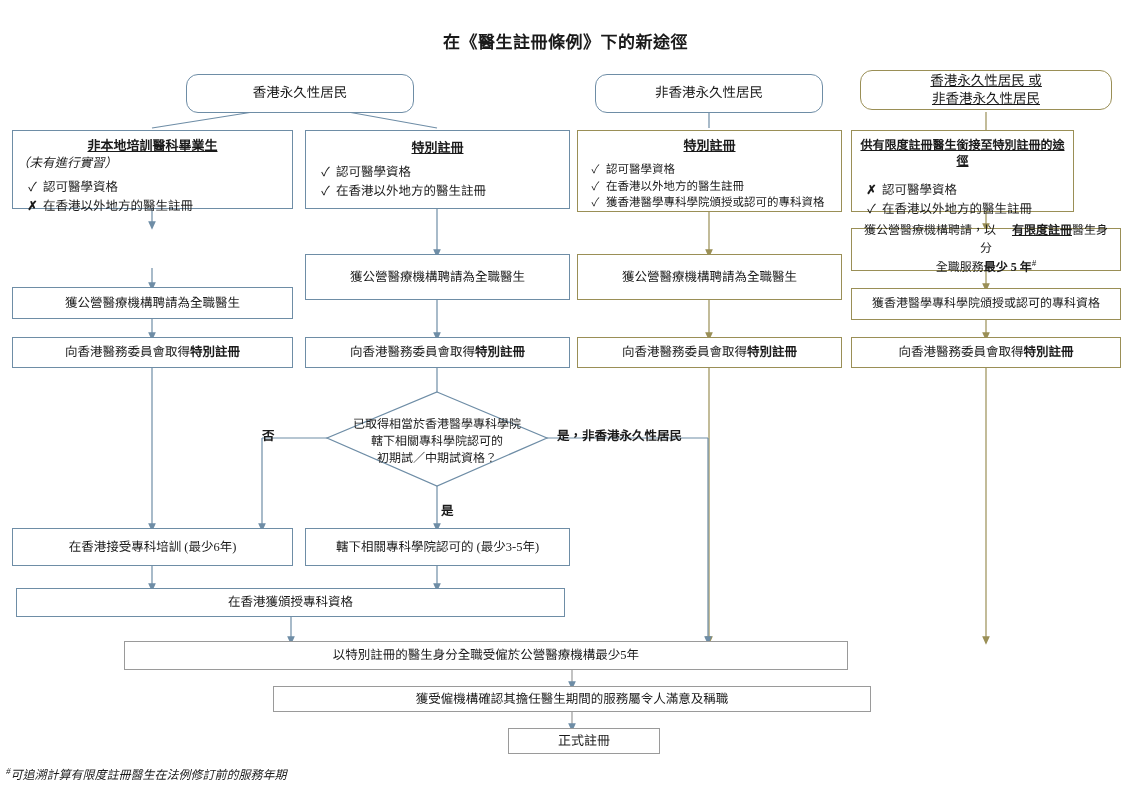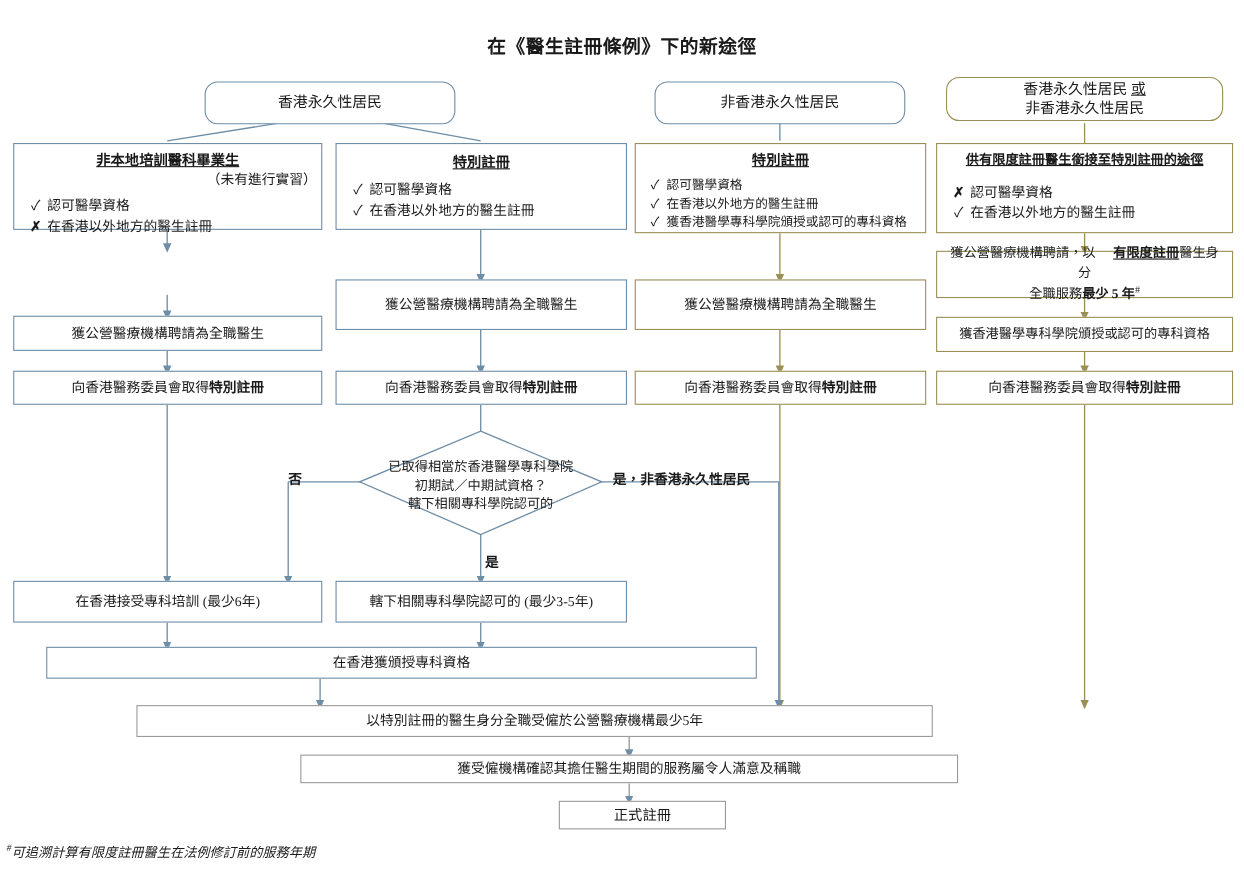--- a/index.html
+++ b/index.html
@@ -34,21 +34,21 @@
     font-size:17px;font-weight:bold;letter-spacing:.5px;
   }
 
   .hdr{font-size:13.5px;line-height:1.35;text-align:center;}
   .hdr .ul{text-decoration:underline;}
 
   .box-title{
     font-size:13px;font-weight:bold;text-decoration:underline;
     text-align:center;line-height:1.3;
   }
-  .box-sub{font-size:12.5px;text-align:right;line-height:1.35;}
+  .box-sub{font-size:12.5px;text-align:left;line-height:1.35;font-style:italic;}
 
   ul.marks{list-style:none;margin:6px 0 0 0;padding:0 0 0 10px;}
   ul.marks li{
     font-size:12.5px;line-height:1.5;
     display:flex;align-items:flex-start;gap:5px;
     white-space:nowrap;
   }
   .mk{font-weight:bold;width:11px;display:inline-block;text-align:center;flex:0 0 auto;}
   .mk.ok{font-weight:normal;}
 
@@ -139,21 +139,21 @@
         <div class="hdr">香港永久性居民</div>
       </div>
   </div>
 
   <div class="node b-blue rounded" style="left:595px;top:74px;width:228px;height:39px;">
     <div class="inner">
         <div class="hdr">非香港永久性居民</div>
       </div>
   </div>
 
-  <div class="node b-gold rounded" style="left:860px;top:70px;width:252px;height:40px;">
+  <div class="node b-gold rounded" style="left:860px;top:70px;width:252px;height:40px;text-decoration:underline;">
     <div class="inner">
       <div class="hdr">
         <div>
           <span>香港永久性居民 <span class="ul">或</span></span>
         </div>
         <div>非香港永久性居民</div>
       </div>
     </div>
   </div>
 
@@ -246,21 +246,21 @@
   </div>
 
   <div class="node b-gold" style="left:577px;top:337px;width:265px;height:31px;">
     <div class="inner">
         <div class="plain">
       <span>向香港醫務委員會取得</span><b>特別註冊</b>
     </div>
       </div>
   </div>
 
-  <div class="node b-gold" style="left:851px;top:130px;width:270px;height:82px;">
+  <div class="node b-gold" style="left:851px;top:130px;width:223px;height:82px;">
     <div class="inner" style="padding:7px 4px 5px;justify-content:flex-start;">
       <div class="box-title" style="font-size:12px;">供有限度註冊醫生銜接至特別註冊的途徑</div>
       <ul class="marks" style="margin-top:12px;">
         <li>
           <span class="mk">✗</span>
           <span>認可醫學資格</span>
         </li>
         <li>
           <span class="mk ok">✓</span>
           <span>在香港以外地方的醫生註冊</span>
@@ -294,41 +294,41 @@
       <span>向香港醫務委員會取得</span><b>特別註冊</b>
     </div>
       </div>
   </div>
 
   <svg style="position:absolute;left:325px;top:390px;width:224px;height:100px;" viewBox="0 0 224 100">
     <polygon points="112,2 222,48 112,96 2,48" fill="#ffffff" stroke="#6e8da6" stroke-width="1.2"></polygon>
   </svg>
   <div class="dtext" style="left:322px;top:416px;">
     <div>已取得相當於香港醫學專科學院</div>
+    <div>轄下相關專科學院認可的</div>
     <div>初期試／中期試資格？</div>
-    <div>轄下相關專科學院認可的</div>
   </div>
 
   <div class="diamond-label" style="left:262px;top:425px;">否</div>
   <div class="diamond-label" style="left:441px;top:500px;">是</div>
   <div class="diamond-label" style="left:557px;top:425px;">是，非香港永久性居民</div>
 
   <div class="node b-blue" style="left:12px;top:528px;width:281px;height:38px;">
     <div class="inner">
         <div class="plain">在香港接受專科培訓 (最少6年)</div>
       </div>
   </div>
 
   <div class="node b-blue" style="left:305px;top:528px;width:265px;height:38px;">
     <div class="inner">
         <div class="plain">轄下相關專科學院認可的 (最少3-5年)</div>
       </div>
   </div>
 
-  <div class="node b-blue" style="left:16px;top:588px;width:646px;height:29px;margin-left:26px;">
+  <div class="node b-blue" style="left:16px;top:588px;width:549px;height:29px;">
     <div class="inner">
         <div class="plain">在香港獲頒授專科資格</div>
       </div>
   </div>
 
   <div class="node b-gray" style="left:124px;top:641px;width:724px;height:29px;">
     <div class="inner">
         <div class="plain">以特別註冊的醫生身分全職受僱於公營醫療機構最少5年</div>
       </div>
   </div>

